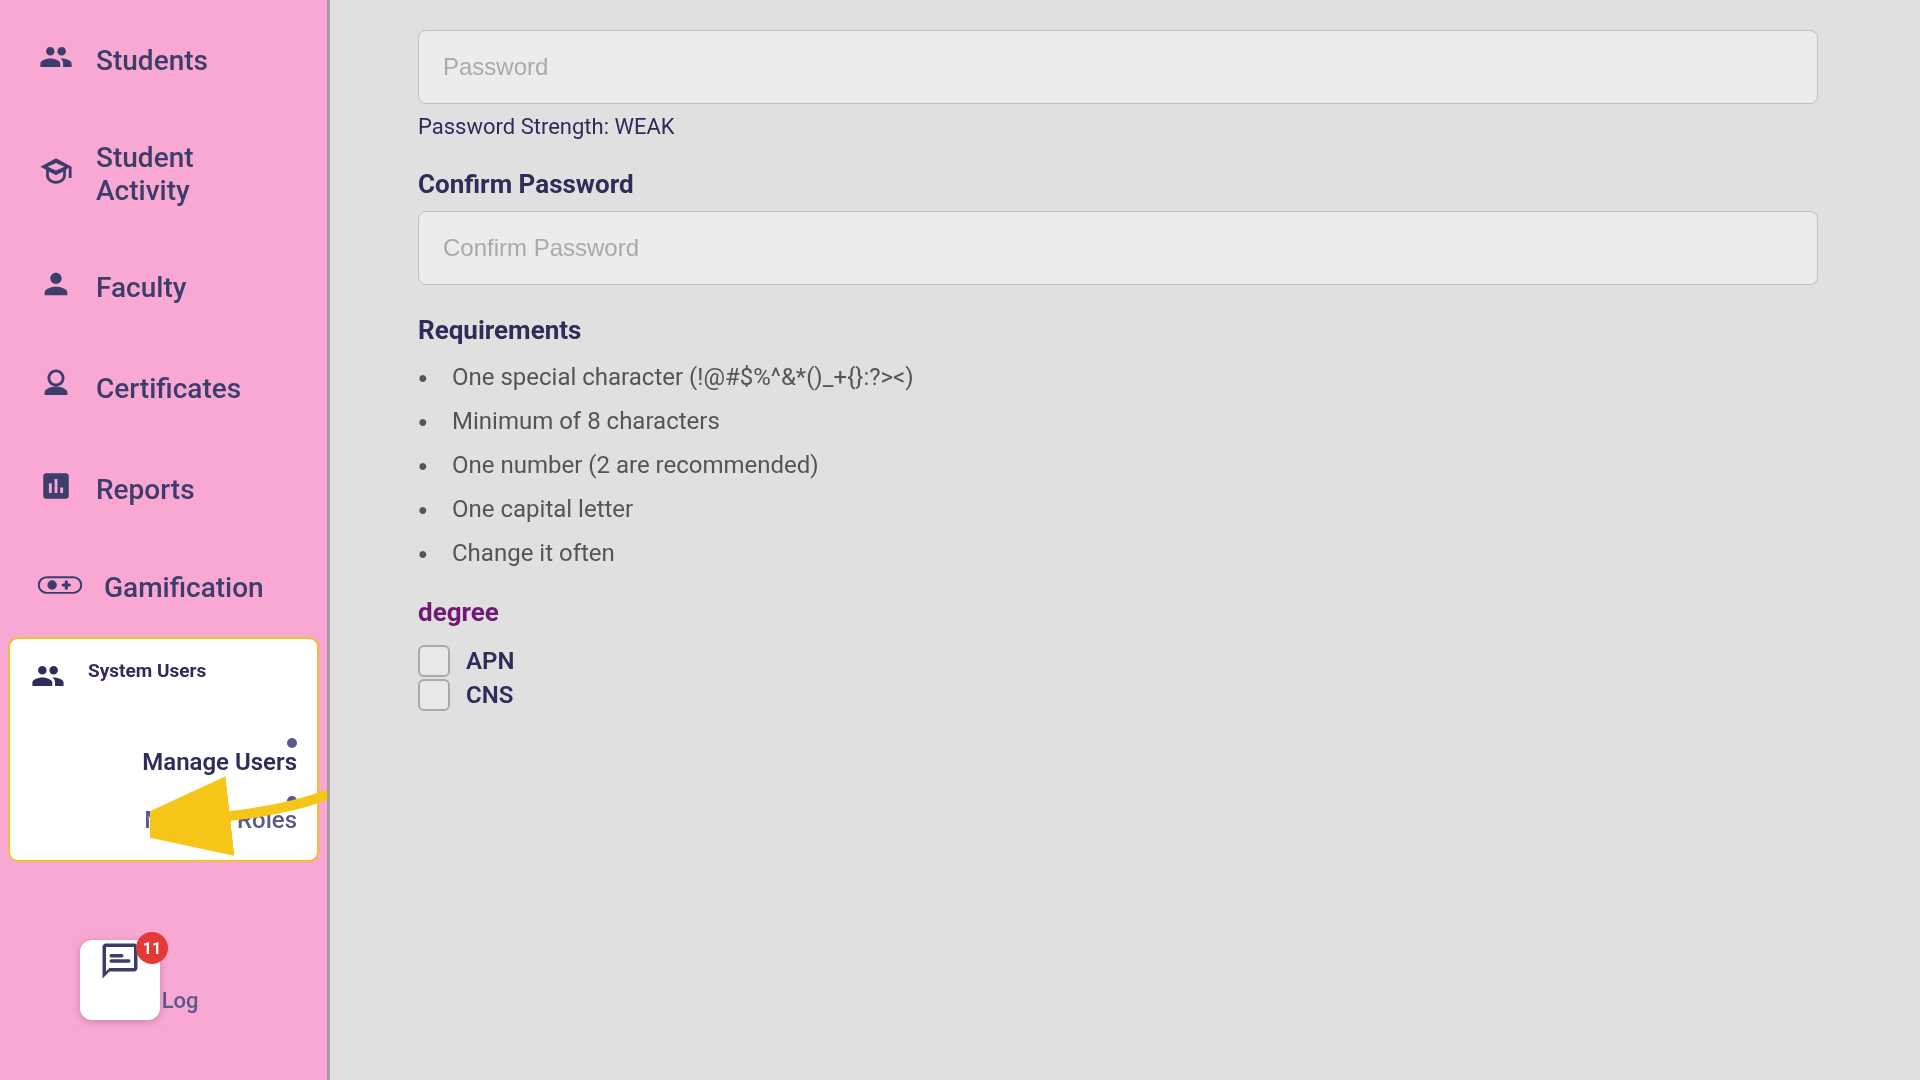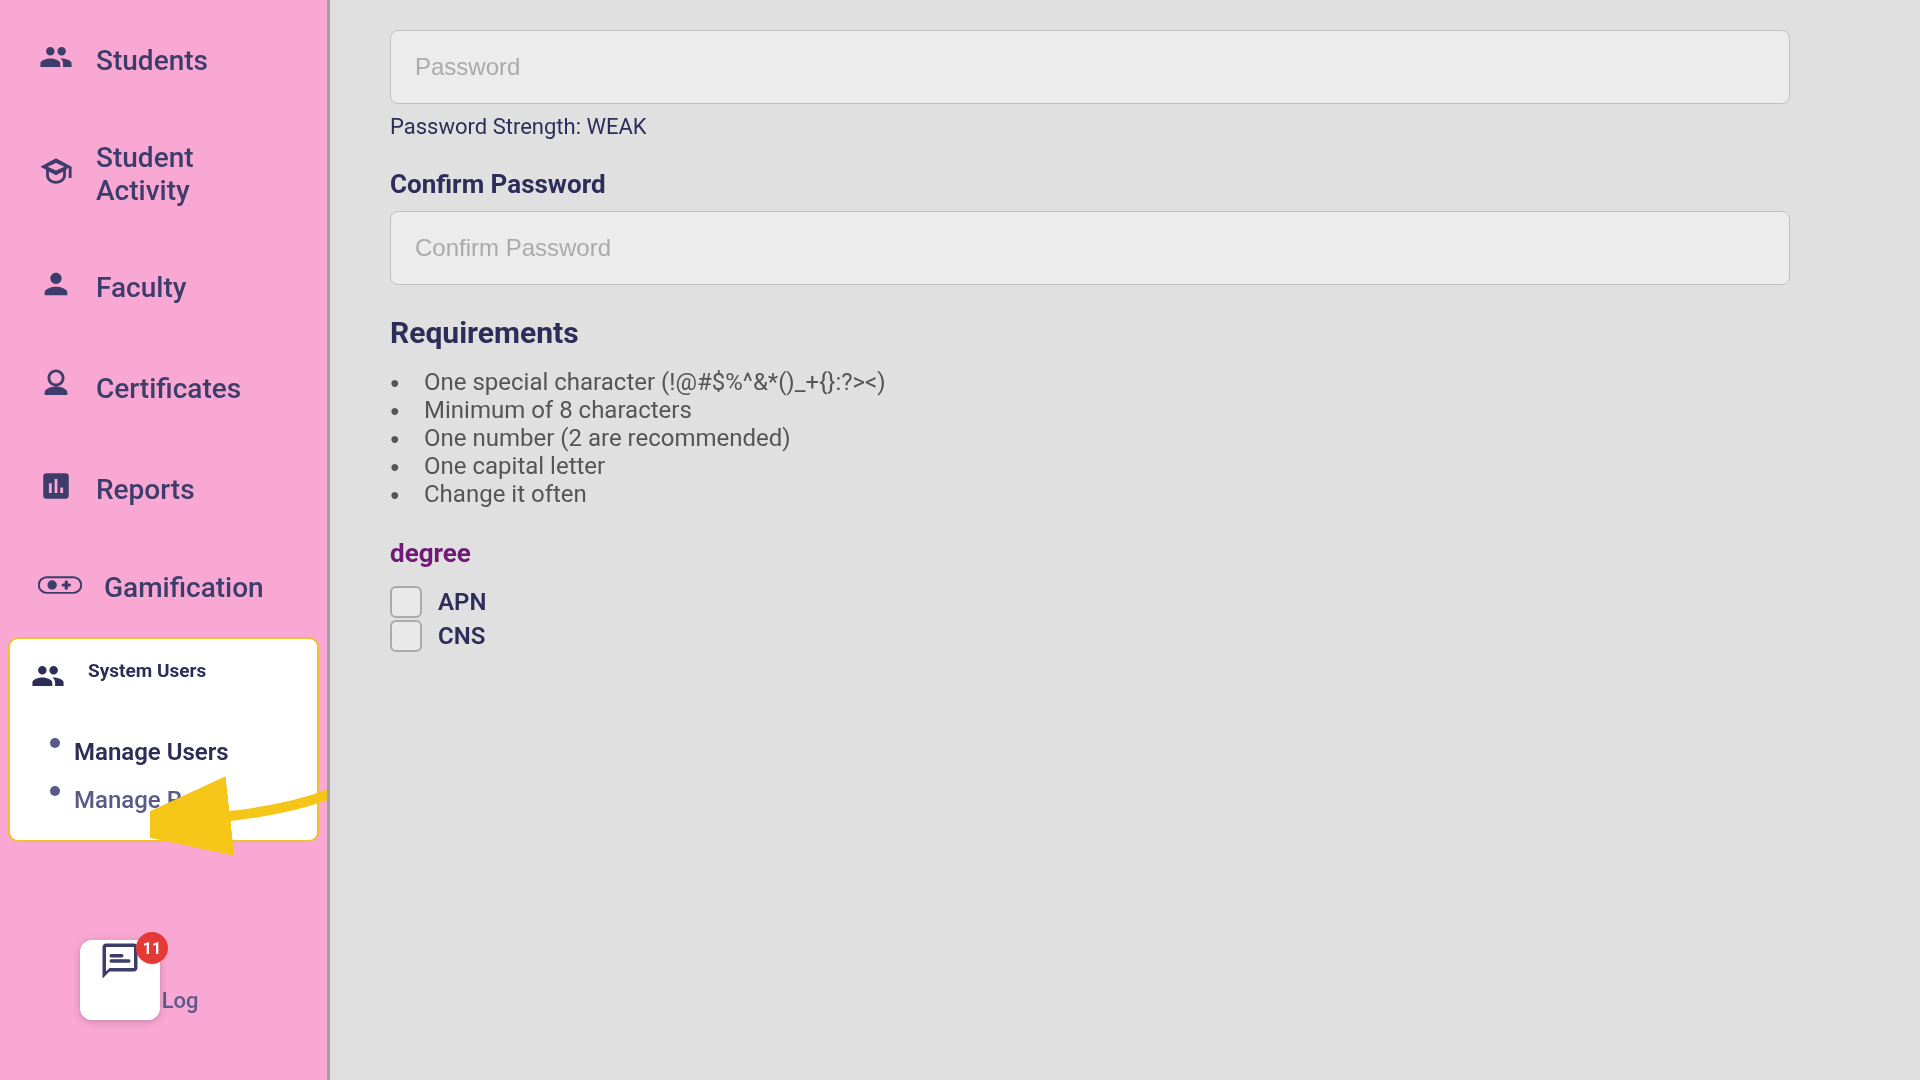--- a/index.html
+++ b/index.html
@@ -73,27 +73,27 @@
       display: flex;
       flex-direction: column;
       width: 100%;
       padding-left: 20px;
       margin-top: 10px;
       gap: 8px;
     }
 
     .sub-item {
       display: flex;
-      align-items: flex-start;
-      gap: 14px;
+      align-items: flex-end;
       font-size: 24px;
       color: #5a5a8a;
       font-weight: 500;
       cursor: pointer;
       padding: 6px 0;
+      flex-direction: column;
     }
 
     .sub-item.active {
       font-weight: 600;
       color: #2d2d5a;
     }
 
     .sub-item .bullet {
       width: 10px;
       height: 10px;
@@ -132,21 +132,21 @@
       align-items: center;
       justify-content: center;
       font-size: 16px;
       font-weight: bold;
     }
 
     
     .main-content {
       flex: 1;
       background: #e0e0e0;
-      padding: 30px 60px;
+      padding: 30px 88px;
       overflow-y: auto;
     }
 
     .form-section {
       max-width: 1400px;
     }
 
     
     .field-group {
       margin-bottom: 30px;
@@ -182,30 +182,31 @@
       margin-top: 10px;
       margin-bottom: 20px;
     }
 
     
     .requirements-section {
       margin-bottom: 30px;
     }
 
     .requirements-title {
-      font-size: 30px;
+      font-size: 26px;
       font-weight: 700;
       color: #2d2d5a;
       margin-bottom: 18px;
     }
 
     .requirements-list {
       list-style: none;
       display: flex;
       flex-direction: column;
+      gap: 16px;
     }
 
     .requirements-list li {
       display: flex;
       align-items: center;
       gap: 14px;
       font-size: 24px;
       color: #555;
     }
 

